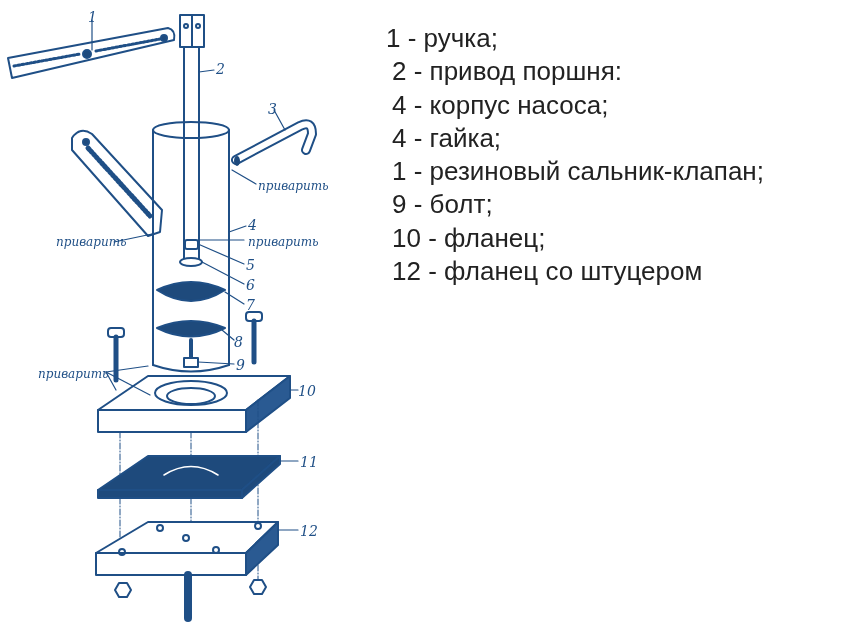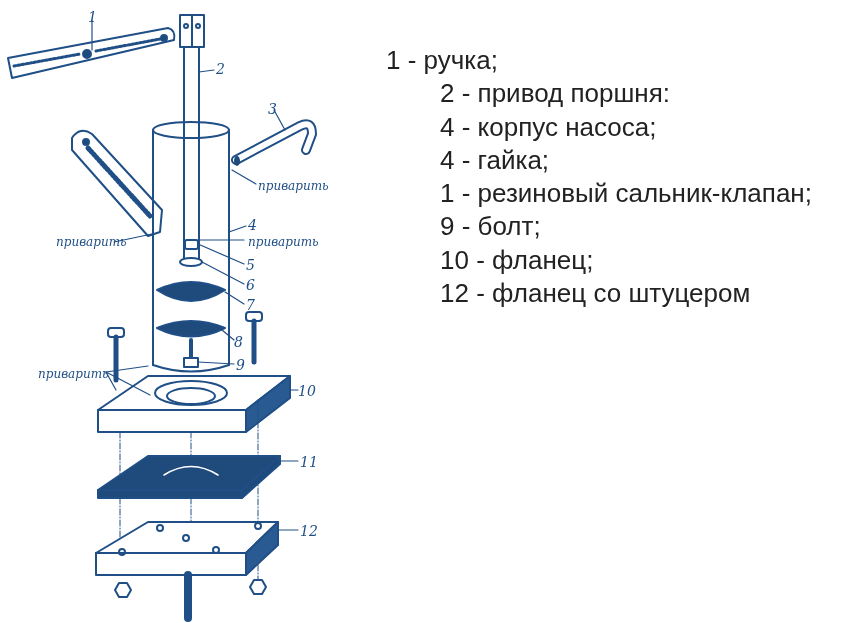--- a/index.html
+++ b/index.html
@@ -1,22 +1,22 @@
 <!DOCTYPE html>
 <html><head>
   <meta charset="utf-8">
   <style>
     html, body { margin: 0; padding: 0; background: #ffffff; }
     body { width: 850px; height: 623px; position: relative; overflow: hidden; font-family: "Liberation Sans", sans-serif; }
     #drawing { position: absolute; left: 0; top: 0; width: 370px; height: 623px; }
     .callout { font-family: "DejaVu Serif", serif; font-style: italic; fill: #1f4f86; }
     .weld { font-family: "DejaVu Serif", serif; font-style: italic; fill: #1f4f86; font-size: 12px; }
-    #legend { position: absolute; left: 386px; top: 44px; }
+    #legend { position: absolute; left: 386px; top: 22px; }
     .legend-item { font-size: 26px; line-height: 33.3px; color: #222; white-space: nowrap; }
-    .legend-item.indent { padding-left: 6px; margin-left: 48px; }
+    .legend-item.indent { padding-left: 6px; }
   </style>
 </head>
 <body>
 
 <svg id="drawing" viewBox="0 0 370 623" xmlns="http://www.w3.org/2000/svg">
   <g fill="none" stroke="#1f4f86" stroke-width="2" stroke-linejoin="round" stroke-linecap="round">
 
     <g>
       <path d="M8 58 L168 28 Q176 30 174 40 L12 78 Z" fill="#fff"></path>
       <path d="M14 66 L80 54 M96 51 L160 39" stroke-dasharray="2 2" stroke-width="3"></path>

